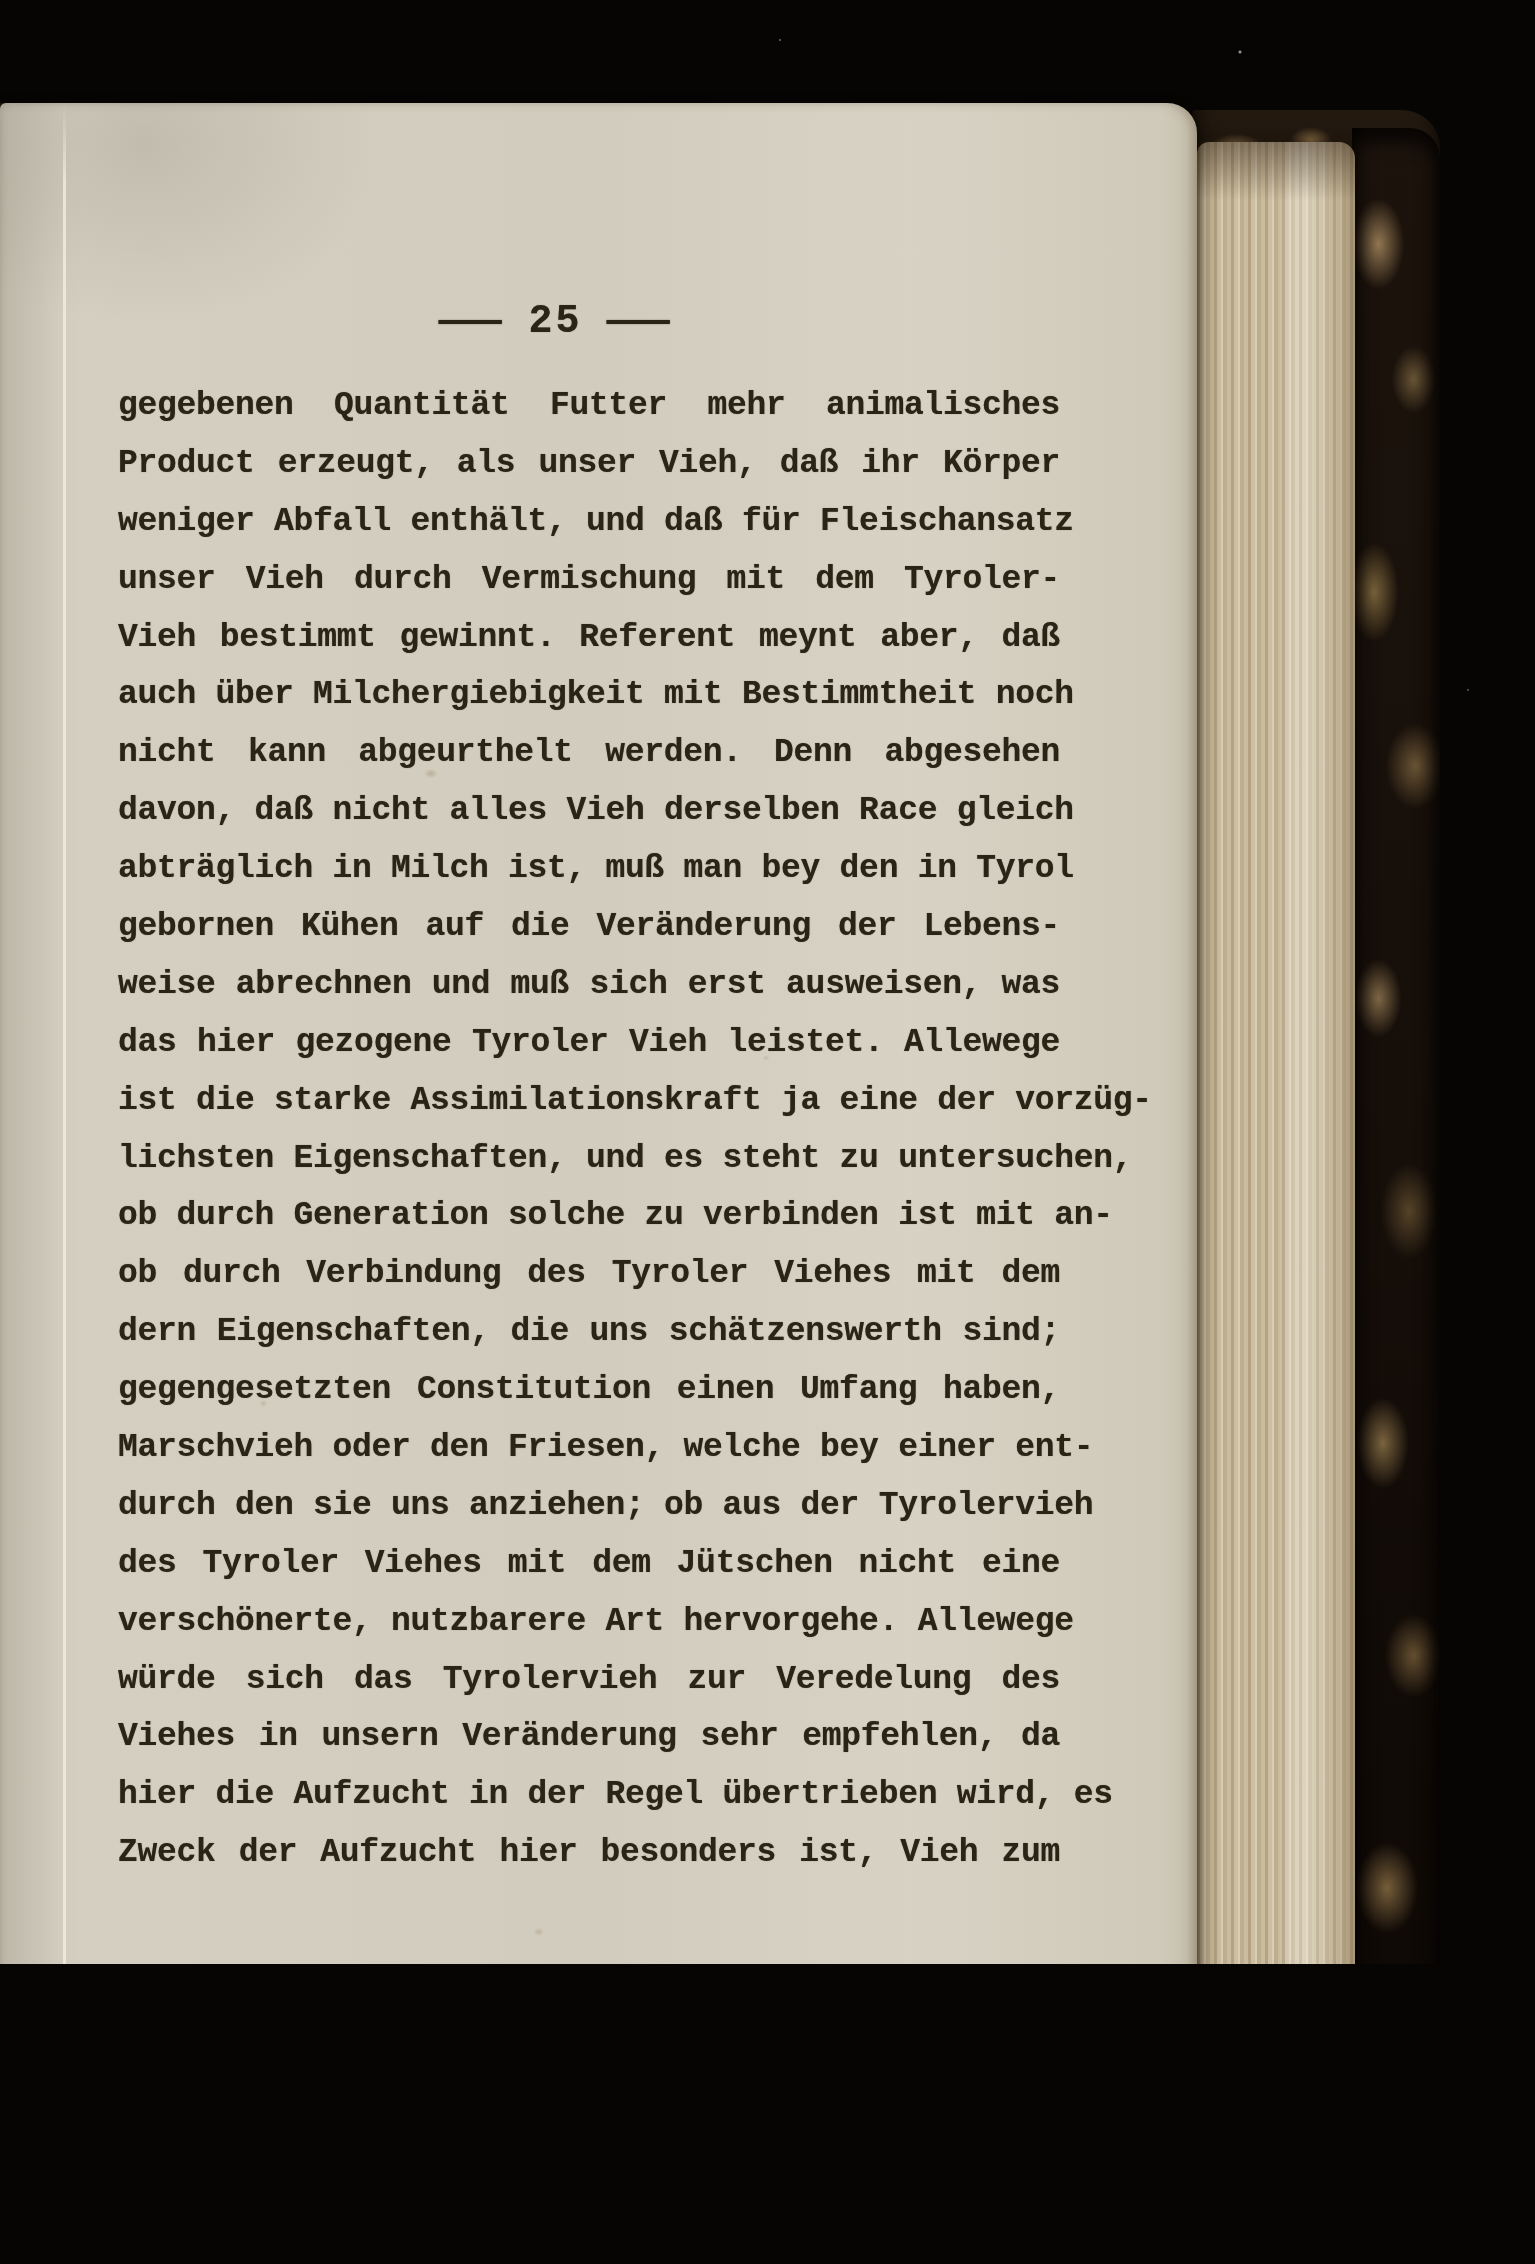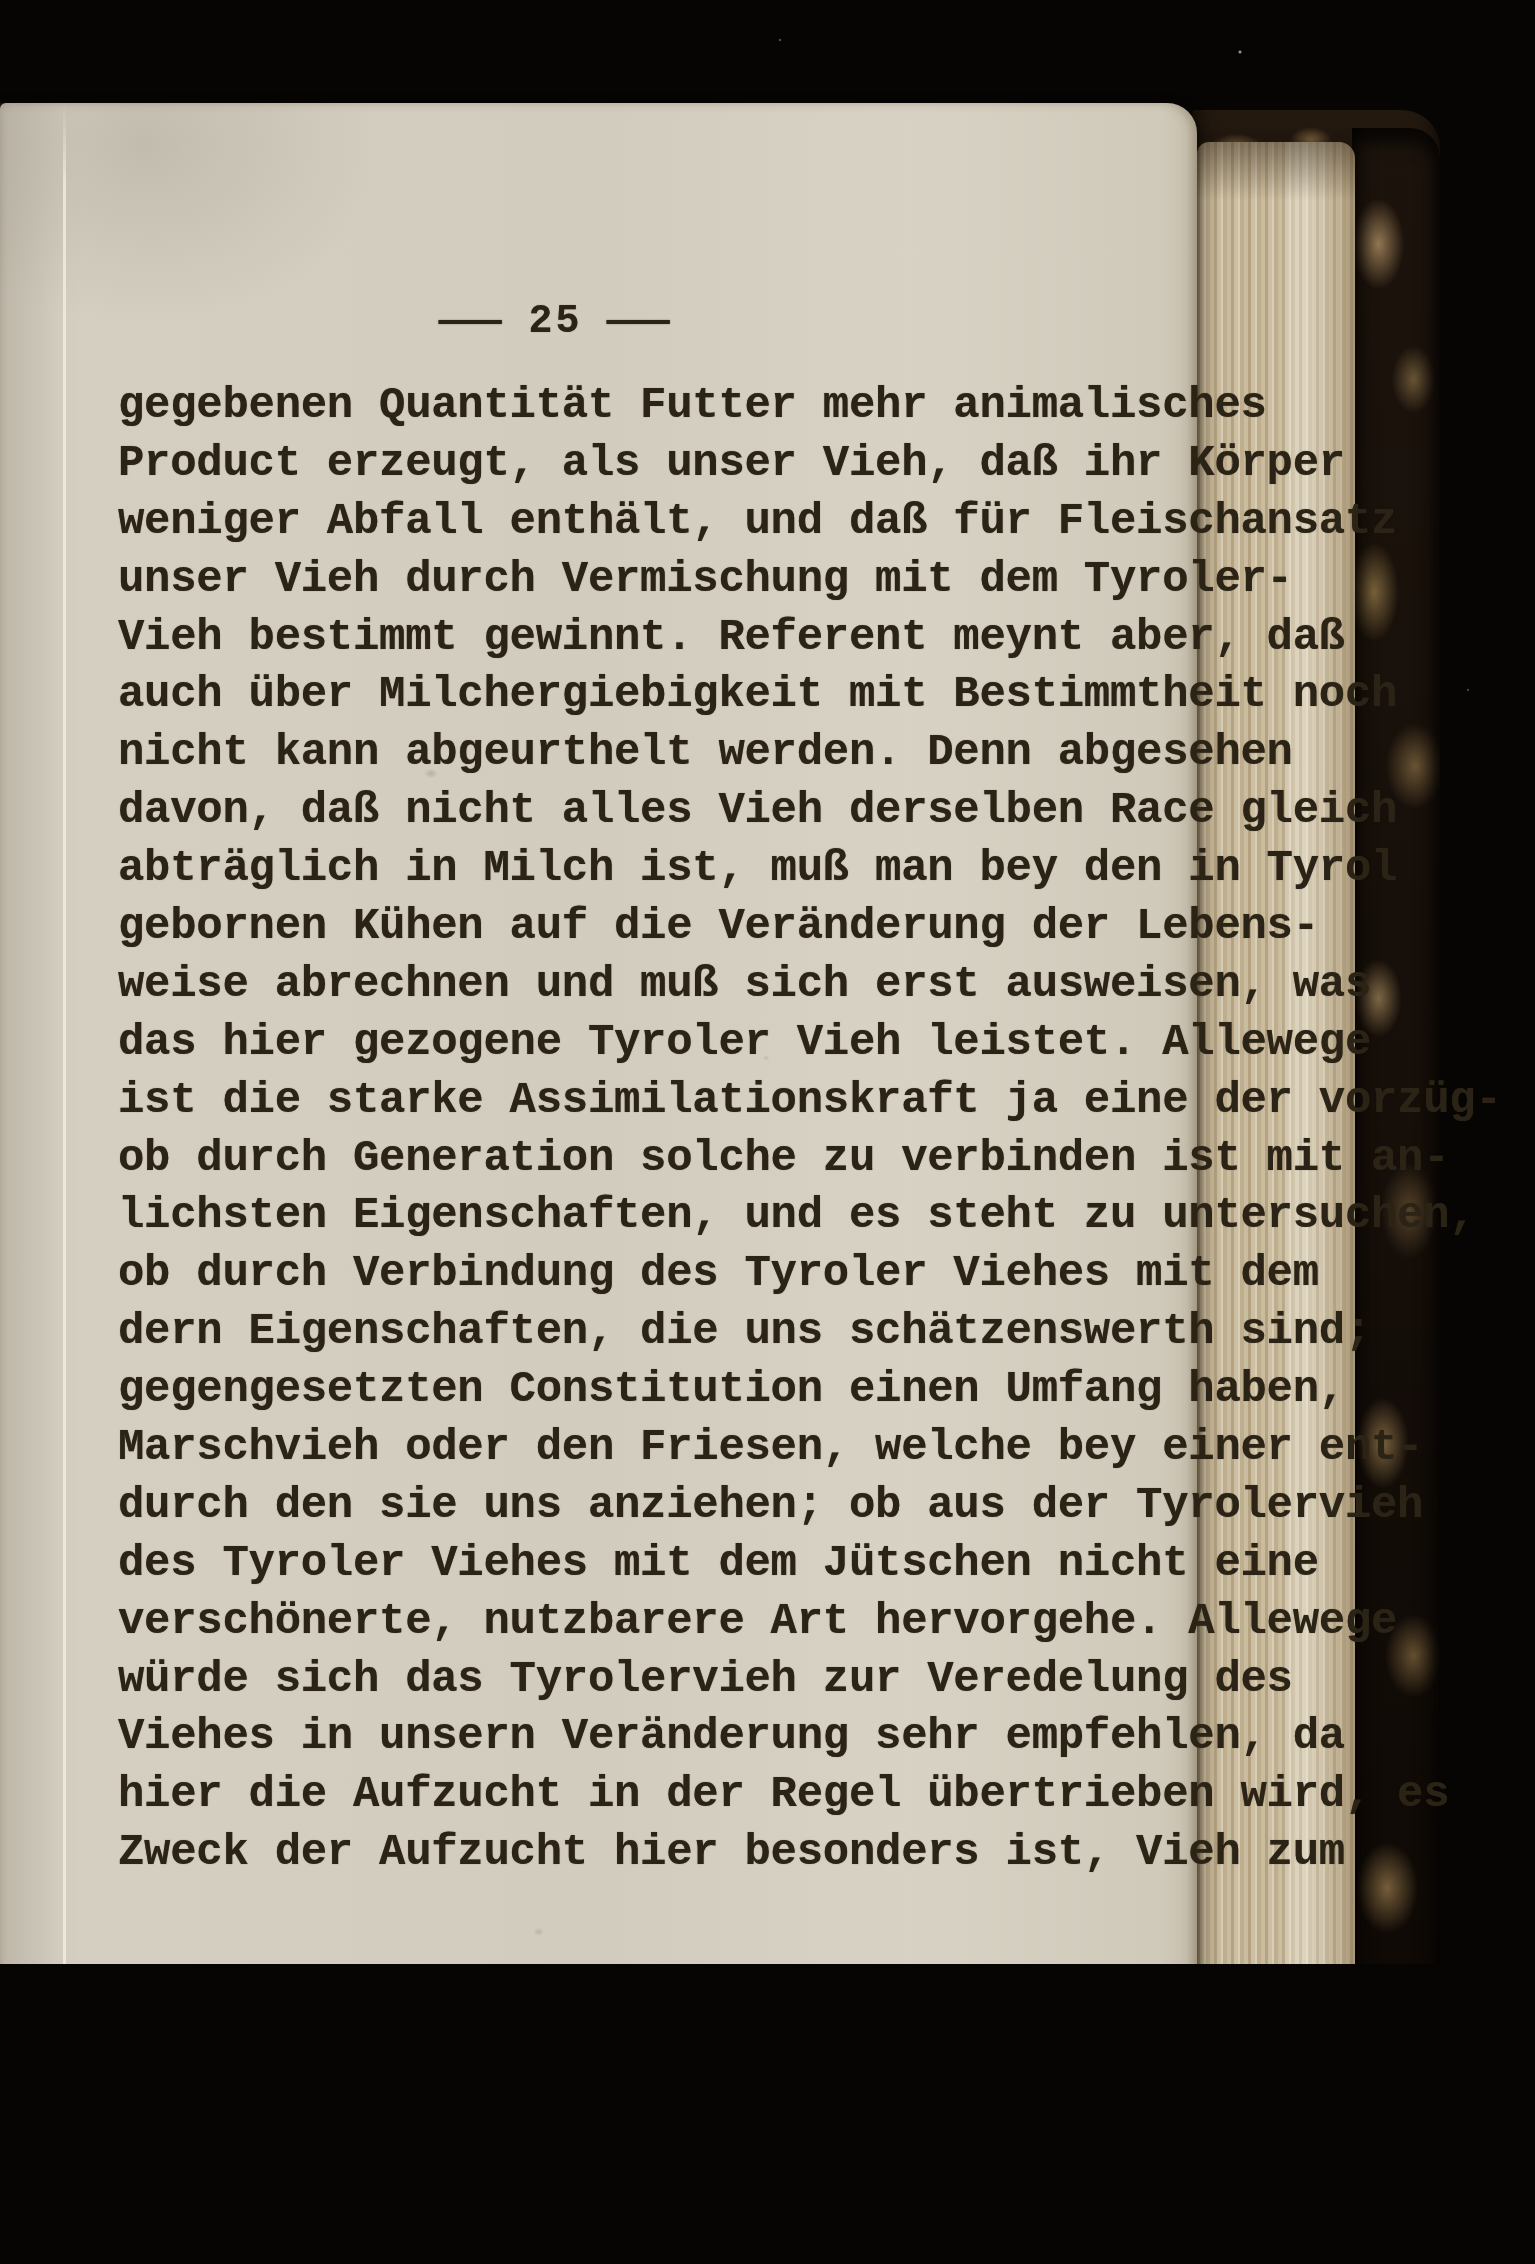--- a/index.html
+++ b/index.html
@@ -69,21 +69,21 @@
   .gutter-shade{position:absolute;left:0;top:0;width:60px;height:100%;
     background:linear-gradient(90deg, rgba(120,112,96,.18), rgba(120,112,96,0));}
 
   
   .print{color:#2b2416;text-shadow:0 0 1px rgba(43,36,22,.55);}
   .running-head{position:absolute;left:118px;top:196px;width:875px;height:54px;
     font-size:40px;font-weight:700;text-align:center;letter-spacing:1px;}
   .running-head .rule{display:inline-block;transform:scaleX(2.6);margin:0 44px;}
   .running-head .folio{display:inline-block;letter-spacing:3px;}
   .textblock{position:absolute;left:118px;top:274px;width:942px;}
-  .line{height:57.9px;line-height:57.9px;font-size:44px;font-weight:700;letter-spacing:-0.3px;
+  .line{height:57.9px;line-height:57.9px;font-size:33px;font-weight:700;letter-spacing:-0.3px;
     text-align:justify;text-align-last:justify;white-space:nowrap;}
 </style>
 </head>
 <body>
 
 <div class="scene">
 
   <div class="cover-corner"></div>
   <div class="cover-strip"></div>
   <div class="fore-edge"></div>
@@ -103,22 +103,22 @@
       <div class="line">unser Vieh durch Vermischung mit dem Tyroler-</div>
       <div class="line">Vieh bestimmt gewinnt. Referent meynt aber, daß</div>
       <div class="line">auch über Milchergiebigkeit mit Bestimmtheit noch</div>
       <div class="line">nicht kann abgeurthelt werden. Denn abgesehen</div>
       <div class="line">davon, daß nicht alles Vieh derselben Race gleich</div>
       <div class="line">abträglich in Milch ist, muß man bey den in Tyrol</div>
       <div class="line">gebornen Kühen auf die Veränderung der Lebens-</div>
       <div class="line">weise abrechnen und muß sich erst ausweisen, was</div>
       <div class="line">das hier gezogene Tyroler Vieh leistet. Allewege</div>
       <div class="line">ist die starke Assimilationskraft ja eine der vorzüg-</div>
+      <div class="line">lichsten Eigenschaften, und es steht zu untersuchen,</div>
       <div class="line">ob durch Generation solche zu verbinden ist mit an-</div>
-      <div class="line">lichsten Eigenschaften, und es steht zu untersuchen,</div>
       <div class="line">ob durch Verbindung des Tyroler Viehes mit dem</div>
       <div class="line">dern Eigenschaften, die uns schätzenswerth sind;</div>
       <div class="line">gegengesetzten Constitution einen Umfang haben,</div>
       <div class="line">Marschvieh oder den Friesen, welche bey einer ent-</div>
       <div class="line">durch den sie uns anziehen; ob aus der Tyrolervieh</div>
       <div class="line">des Tyroler Viehes mit dem Jütschen nicht eine</div>
       <div class="line">verschönerte, nutzbarere Art hervorgehe. Allewege</div>
       <div class="line">würde sich das Tyrolervieh zur Veredelung des</div>
       <div class="line">Viehes in unsern Veränderung sehr empfehlen, da</div>
       <div class="line">hier die Aufzucht in der Regel übertrieben wird, es</div>

